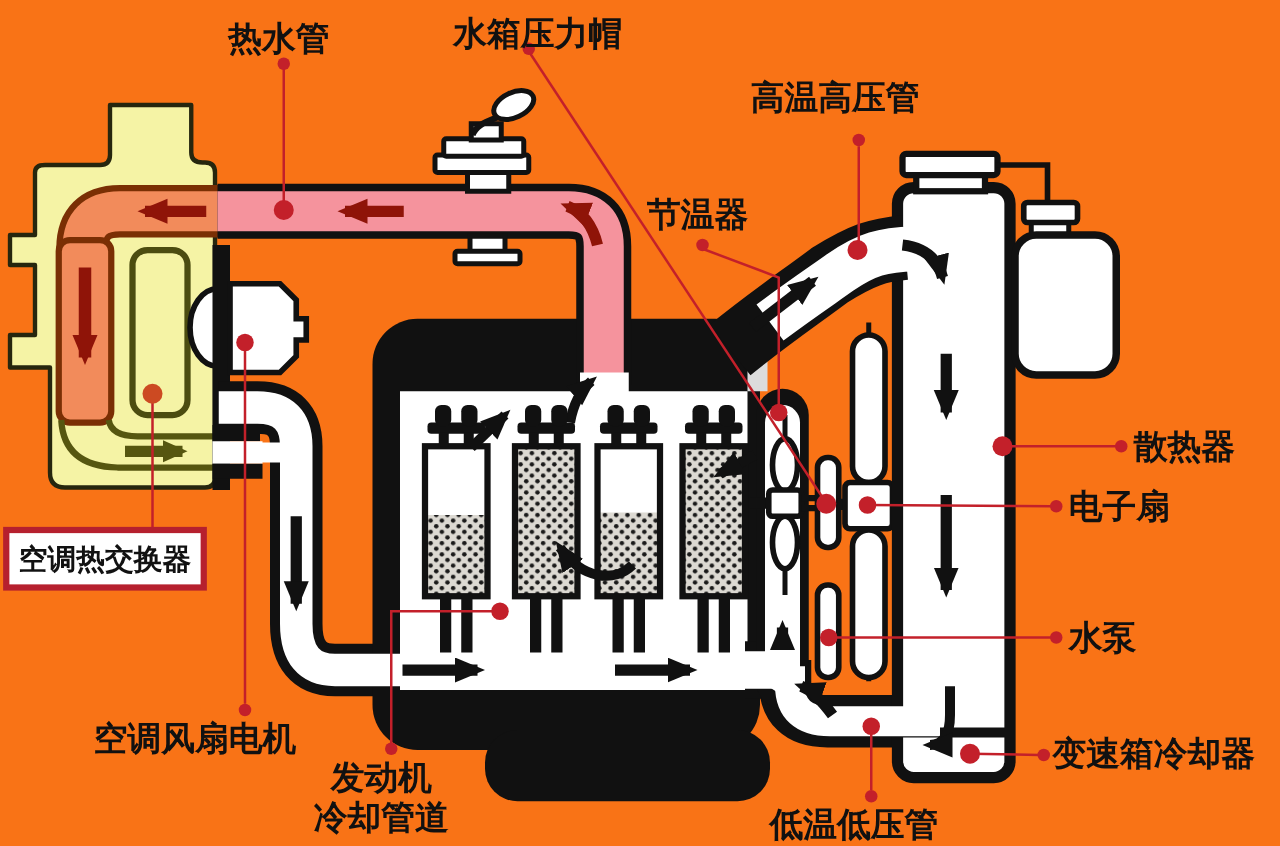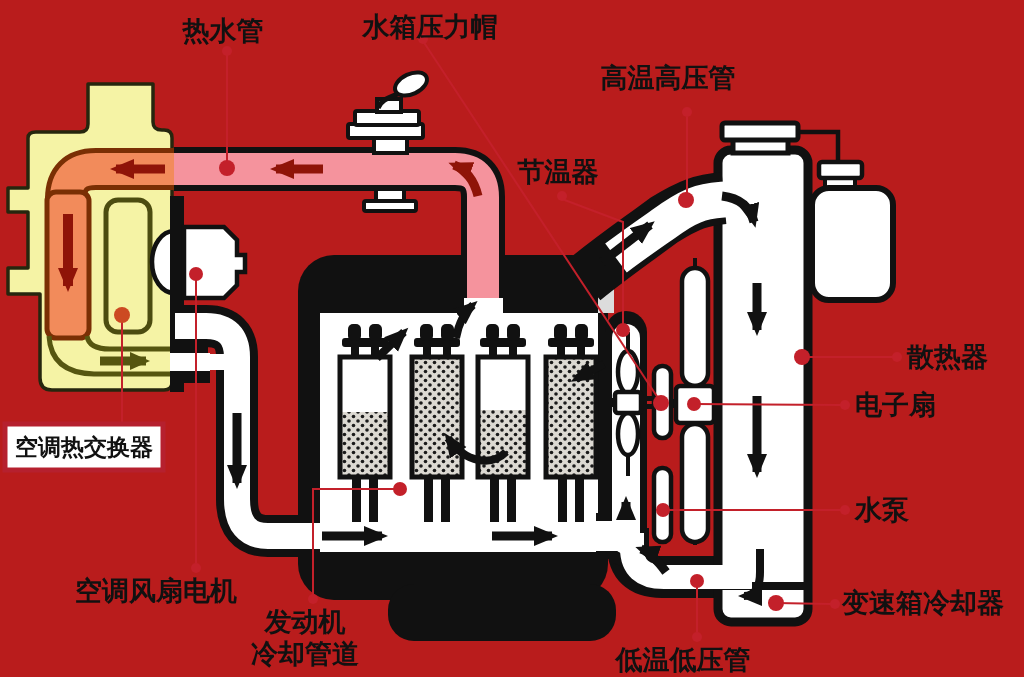--- a/index.html
+++ b/index.html
@@ -1,16 +1,16 @@
 <!DOCTYPE html>
 <html><head>
 <meta charset="utf-8">
 <style>
   html,body{margin:0;padding:0;background:#ffffff;}
-  #stage{position:relative;width:1024px;height:677px;background:#b91c1c;overflow:hidden;}
+  #stage{position:relative;width:1024px;height:677px;background:#f97316;overflow:hidden;}
   .lbl{font-family:"DejaVu Sans","Liberation Sans",sans-serif;font-weight:600;font-size:27px;fill:#111;}
   .lbl-box{font-family:"DejaVu Sans","Liberation Sans",sans-serif;font-weight:600;font-size:23px;fill:#111;}
 </style>
 </head>
 <body>
 
 <div id="stage">
 <svg width="1024" height="677" viewBox="0 0 1024 677" xmlns="http://www.w3.org/2000/svg">
   <defs>
     <pattern id="dots" width="9" height="9" patternUnits="userSpaceOnUse">

